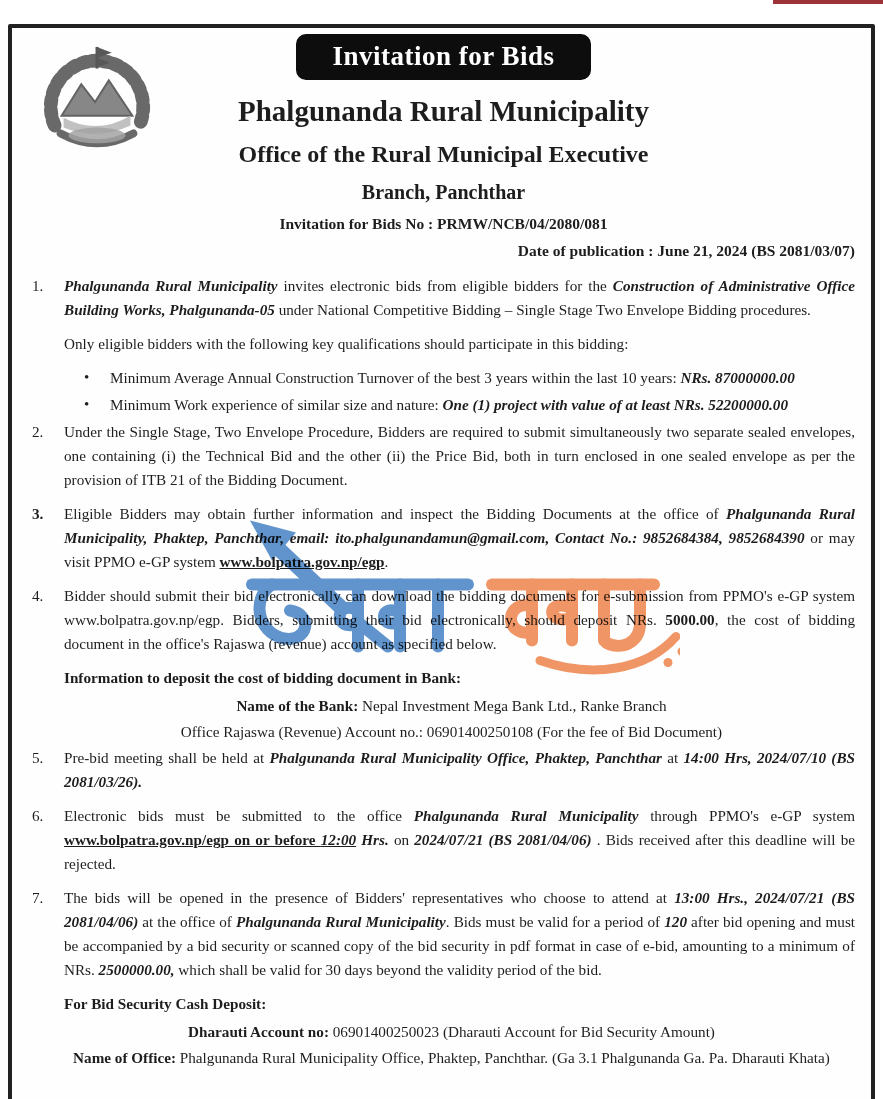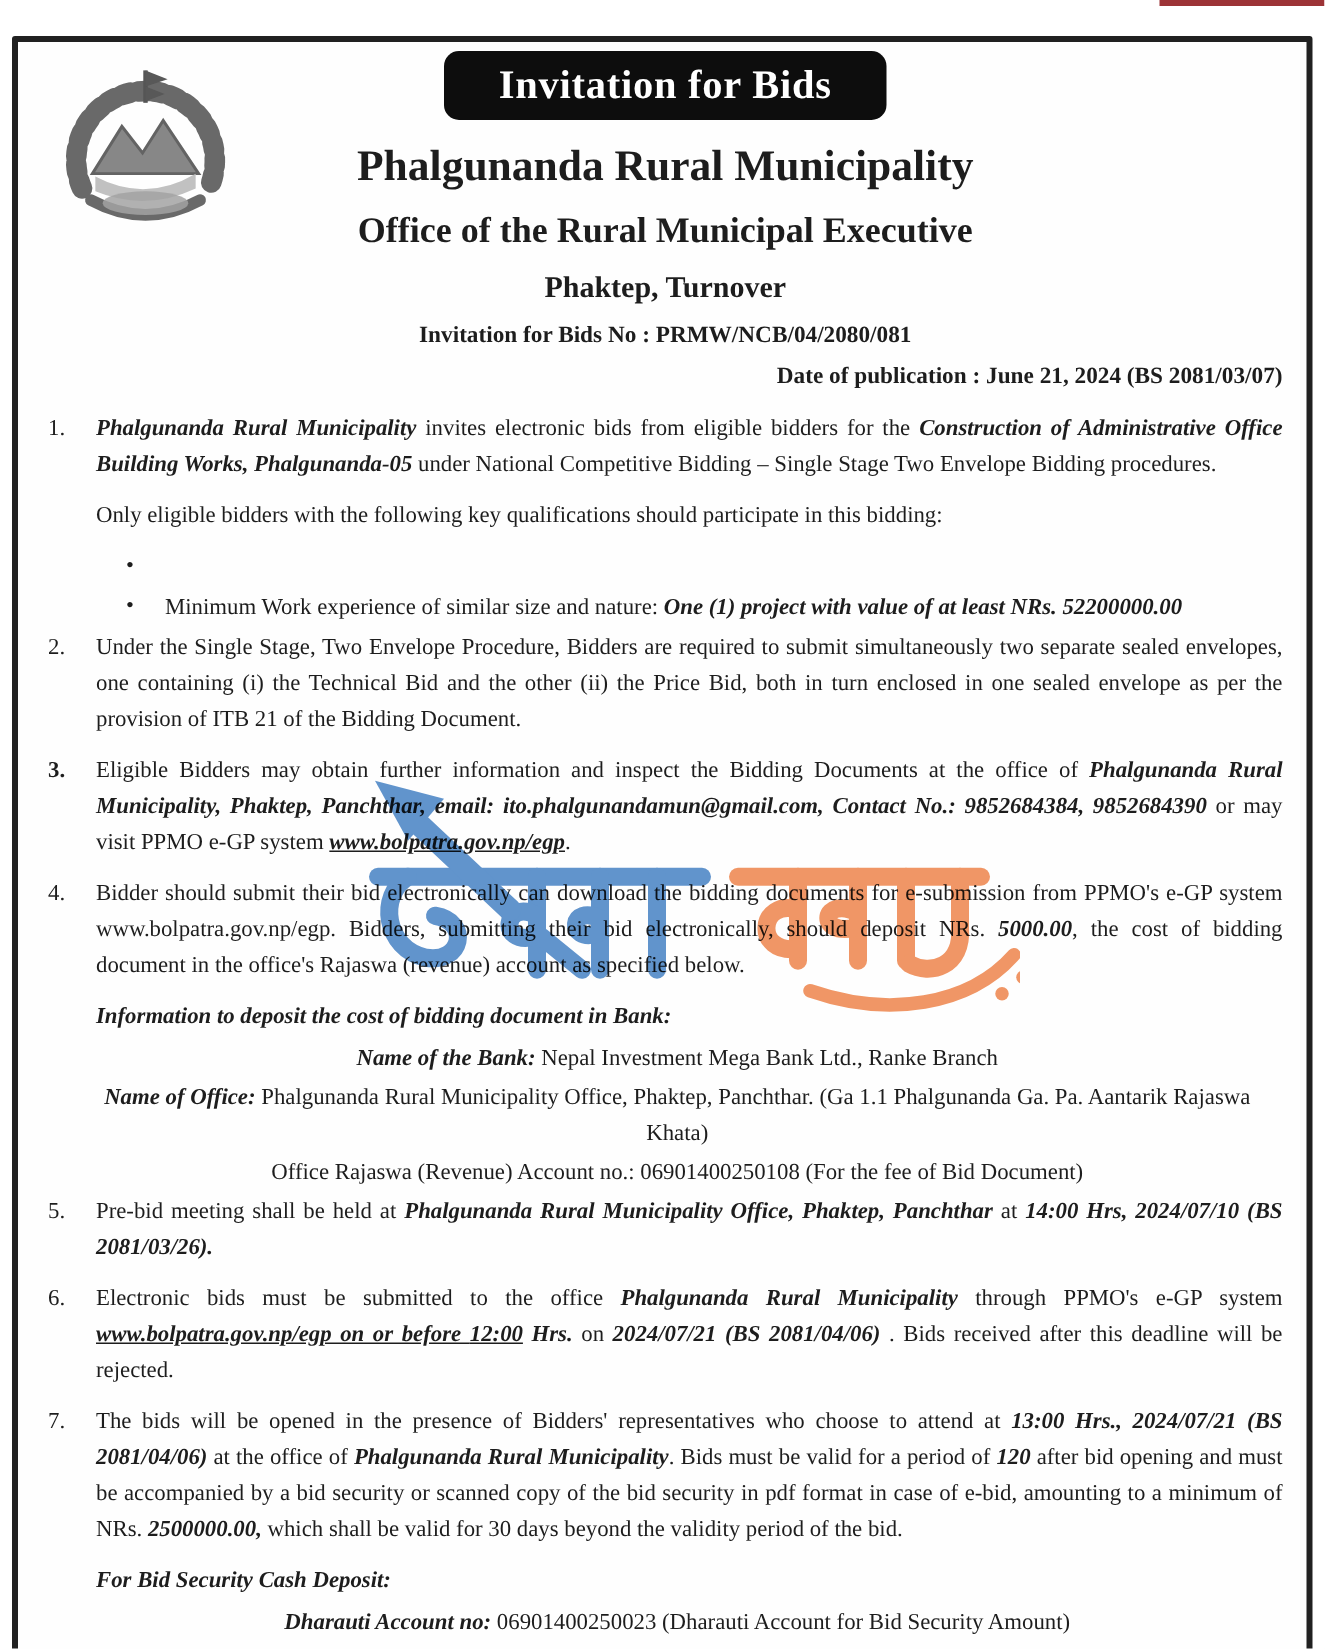--- a/index.html
+++ b/index.html
@@ -31,21 +31,21 @@
   .blk{margin:0 0 10px 0;}
   .item{display:flex;}
   .item .num{flex:0 0 24px;padding-right:8px;}
   .item .num.nb{font-weight:bold;}
   .item .txt{flex:1;text-align:justify;}
   .sub{margin-left:32px;text-align:left;font-family:Liberation Serif, serif;}
   .bullet{display:flex;margin:0 0 3px 52px;}
   .bullet .dot{flex:0 0 26px;font-size:15px;}
   .heading{margin-left:32px;font-weight:bold;margin-bottom:4px;}
   .kv{margin-left:16px;margin-bottom:2px;text-align:center;}
-  .b{font-weight:bold;font-style:italic;}
+  .b{font-weight:bold;}
   .i{font-style:italic;}
   .u{text-decoration:underline;}
   
   .watermark{
     position:absolute;left:240px;top:500px;width:440px;height:185px;
     opacity:.82;mix-blend-mode:multiply;pointer-events:none;
   }
 </style>
 </head>
 <body style="--red: #9c3336; --border: #212121; --badge-bg: #0d0d0d; --badge-fg: #ffffff; --wm-blue: #3e7dc2; --wm-orange: #ee8044;">
@@ -65,53 +65,53 @@
       <polygon points="60,17 73,22 60,27" fill="#4a4a4a"></polygon>
       <polygon points="24,76 44,44 58,62 72,40 96,76" fill="#7d7d7d" stroke="#565656" stroke-width="2"></polygon>
       <path d="M26,78 Q60,96 94,76 L94,86 Q60,102 26,88 Z" fill="#bcbcbc"></path>
       <ellipse cx="60" cy="96" rx="29" ry="8" fill="#9b9b9b" opacity="0.85"></ellipse>
     </svg>
     <div>
       <span class="badge">Invitation for Bids</span>
     </div>
     <div class="org">Phalgunanda Rural Municipality</div>
     <div class="office">Office of the Rural Municipal Executive</div>
-    <div class="loc">Phaktep, Turnover</div>
+    <div class="loc">Branch, Panchthar</div>
     <div class="meta">Invitation for Bids No : PRMW/NCB/04/2080/081</div>
     <div class="meta">Date of publication : June 21, 2024 (BS 2081/03/07)</div>
   </div>
 
   <div class="notice" id="notice-body">
       <div class="blk item">
         <span class="num">1.</span>
         <div class="txt"><span class="b i ">Phalgunanda Rural Municipality</span><span class=""> invites electronic bids from eligible bidders for the </span><span class="b i ">Construction of Administrative Office Building Works, Phalgunanda-05</span><span class=""> under National Competitive Bidding – Single Stage Two Envelope Bidding procedures.</span></div>
       </div>
       <div class="blk sub"><span class="">Only eligible bidders with the following key qualifications should participate in this bidding:</span></div>
       <div class="blk bullet">
         <span class="dot">•</span>
+        <div class="txt"><span class="">Minimum Average Annual Construction Turnover of the best 3 years within the last 10 years: </span><span class="b i ">NRs. 87000000.00</span></div>
       </div>
       <div class="blk bullet">
         <span class="dot">•</span>
         <div class="txt"><span class="">Minimum Work experience of similar size and nature: </span><span class="b i ">One (1) project with value of at least NRs. 52200000.00</span></div>
       </div>
       <div class="blk item">
         <span class="num">2.</span>
         <div class="txt"><span class="">Under the Single Stage, Two Envelope Procedure, Bidders are required to submit simultaneously two separate sealed envelopes, one containing (i) the Technical Bid and the other (ii) the Price Bid, both in turn enclosed in one sealed envelope as per the provision of ITB 21 of the Bidding Document.</span></div>
       </div>
       <div class="blk item">
         <span class="num nb">3.</span>
         <div class="txt"><span class="">Eligible Bidders may obtain further information and inspect the Bidding Documents at the office of </span><span class="b i ">Phalgunanda Rural Municipality, Phaktep, Panchthar, email: ito.phalgunandamun@gmail.com, Contact No.: 9852684384, 9852684390</span><span class=""> or may visit PPMO e-GP system </span><span class="b u">www.bolpatra.gov.np/egp</span><span class="">.</span></div>
       </div>
       <div class="blk item">
         <span class="num">4.</span>
         <div class="txt"><span class="">Bidder should submit their bid electronically can download the bidding documents for e-submission from PPMO's e-GP system www.bolpatra.gov.np/egp. Bidders, submitting their bid electronically, should deposit NRs. </span><span class="b ">5000.00</span><span class="">, the cost of bidding document in the office's Rajaswa (revenue) account as specified below.</span></div>
       </div>
       <div class="blk heading"><span class="b ">Information to deposit the cost of bidding document in Bank:</span></div>
       <div class="blk kv"><span class="b ">Name of the Bank:</span><span class=""> Nepal Investment Mega Bank Ltd., Ranke Branch</span></div>
-      <div class="blk kv"><span class="b ">Name of Office:</span><span class=""> Phalgunanda Rural Municipality Office, Phaktep, Panchthar. (Ga 1.1 Phalgunanda Ga. Pa. Aantarik Rajaswa Khata)</span></div>
       <div class="blk kv"><span class="">Office Rajaswa (Revenue) Account no.: 06901400250108 (For the fee of Bid Document)</span></div>
       <div class="blk item">
         <span class="num">5.</span>
         <div class="txt"><span class="">Pre-bid meeting shall be held at </span><span class="b i ">Phalgunanda Rural Municipality Office, Phaktep, Panchthar</span><span class=""> at </span><span class="b i ">14:00 Hrs, 2024/07/10 (BS 2081/03/26).</span></div>
       </div>
       <div class="blk item">
         <span class="num">6.</span>
         <div class="txt"><span class="">Electronic bids must be submitted to the office </span><span class="b i ">Phalgunanda Rural Municipality</span><span class=""> through PPMO's e-GP system </span><span class="b u">www.bolpatra.gov.np/egp on or before </span><span class="b i u"> 12:00</span><span class="b i "> Hrs.</span><span class=""> on </span><span class="b i ">2024/07/21 (BS 2081/04/06)</span><span class=""> . Bids received after this deadline will be rejected.</span></div>
       </div>
       <div class="blk item">

